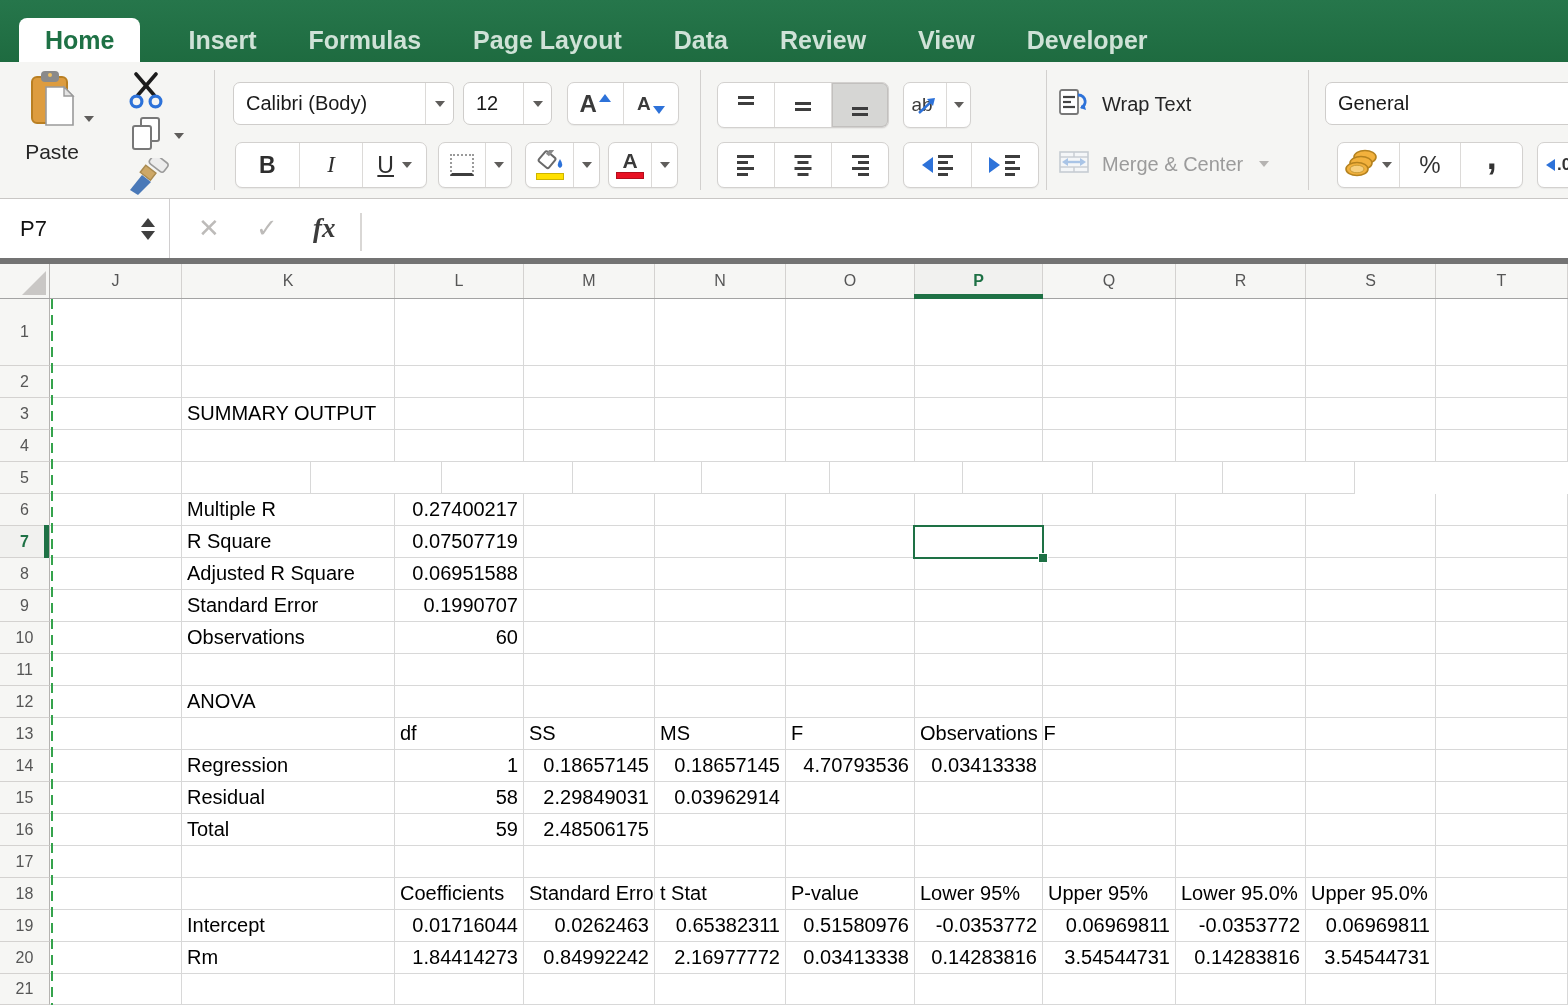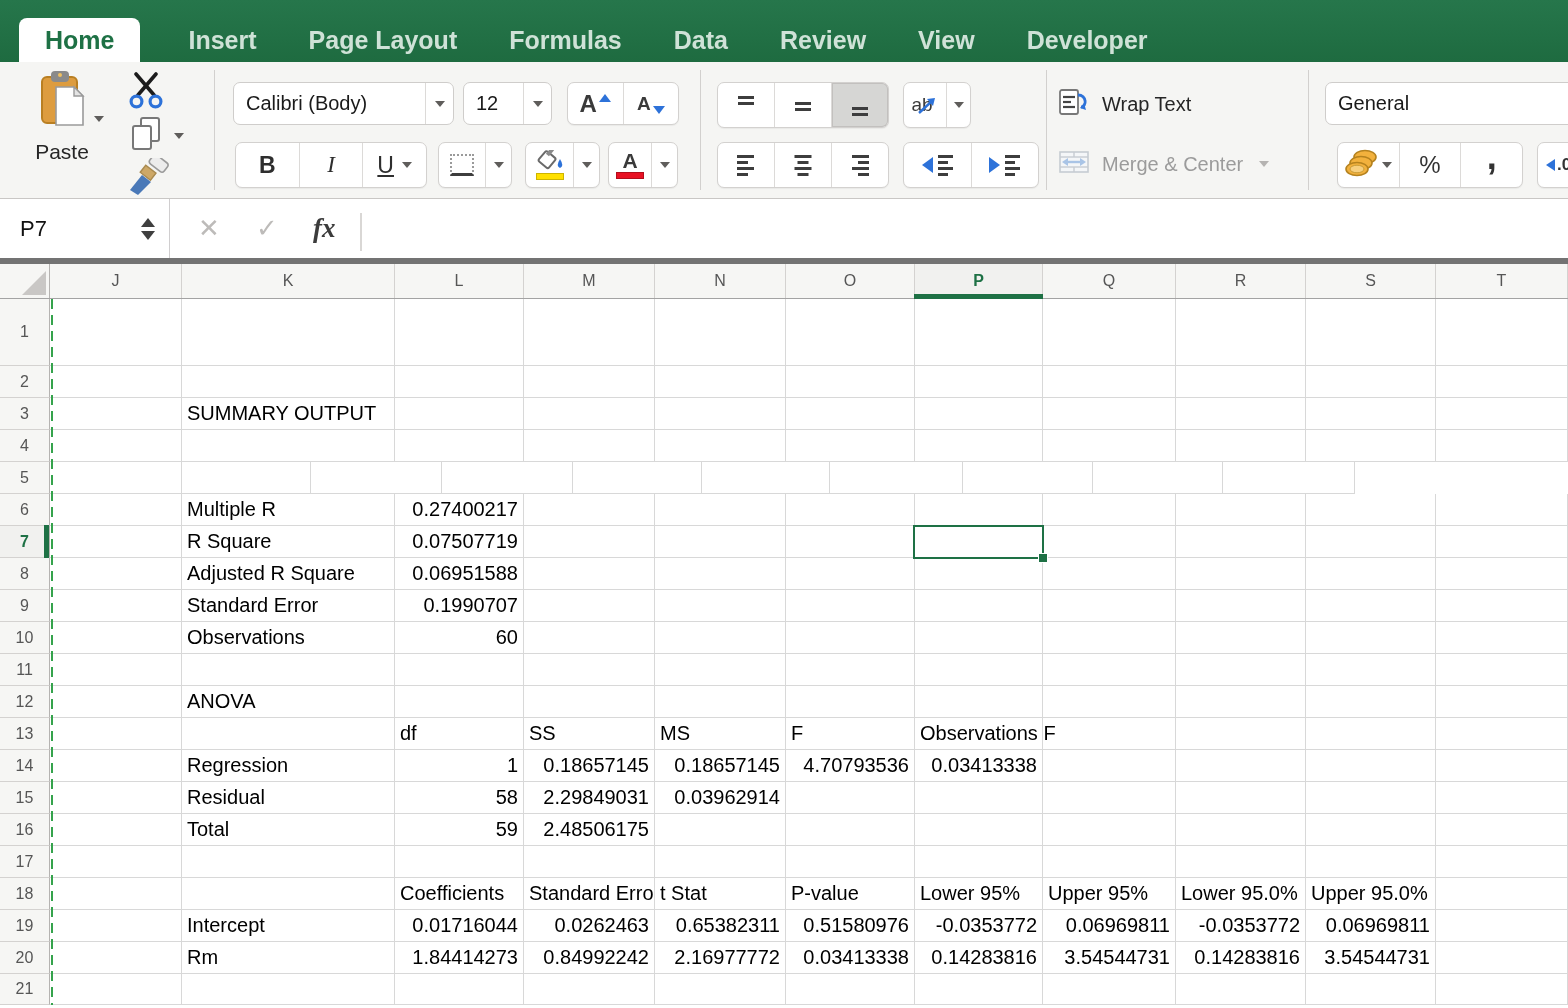--- a/index.html
+++ b/index.html
@@ -19,21 +19,21 @@
   .rsep { position:absolute; top:8px; width:1px; height:120px; background:#d2d0ce; }
   .btn, .seg { background:#fff; border:1px solid #d3d1cf; border-radius:7px;
                box-shadow:0 1px 1px rgba(0,0,0,.05); }
   .seg { display:flex; }
   .seg > div { display:flex; align-items:center; justify-content:center; flex:1; }
   .seg > div + div { border-left:1px solid #dcdad8; }
   .seg > div.sel { background:#d6d6d4; border-radius:0 6px 6px 0; box-shadow:inset 0 0 0 1px #c2c0be; }
   .caret { width:0; height:0; border-left:5px solid transparent; border-right:5px solid transparent;
            border-top:6px solid #5f5d5b; display:inline-block; }
 
-  .paste-btn { left:14px; top:8px; width:96px; height:122px; display:flex; flex-direction:column;
+  .paste-btn { left:4px; top:8px; width:96px; height:122px; display:flex; flex-direction:column;
                align-items:center; position:absolute; }
   .paste-label { font-size:21px; color:#262626; margin-top:8px; }
   .paste-caret { position:absolute; left:80px; top:46px; }
   .cut-btn   { left:128px; top:10px;  position:absolute; }
   .copy-btn  { left:130px; top:54px;  position:absolute; display:flex; align-items:center; }
   .copy-btn .caret { margin-left:12px; }
   .brush-btn { left:126px; top:96px;  position:absolute; }
 
   .combo { position:absolute; display:flex; align-items:center; height:43px; top:20px;
            background:#fff; border:1px solid #cfcdcb; border-radius:7px; font-size:20px; color:#1a1a1a; }
@@ -138,22 +138,22 @@
   .selbox .handle { position:absolute; right:-6px; bottom:-6px; width:10px; height:10px;
                     background:#1e7145; border:1.5px solid #fff; }
 </style>
 </head>
 <body>
 
 <div class="tabbar">
   <div style="display:flex" id="tabs">
       <div class="tab active">Home</div>
       <div class="tab">Insert</div>
+      <div class="tab">Formulas</div>
       <div class="tab">Page Layout</div>
-      <div class="tab">Formulas</div>
       <div class="tab">Data</div>
       <div class="tab">Review</div>
       <div class="tab">View</div>
       <div class="tab">Developer</div>
     </div>
 </div>
 
 <div class="ribbon">
 
   <div class="paste-btn">

